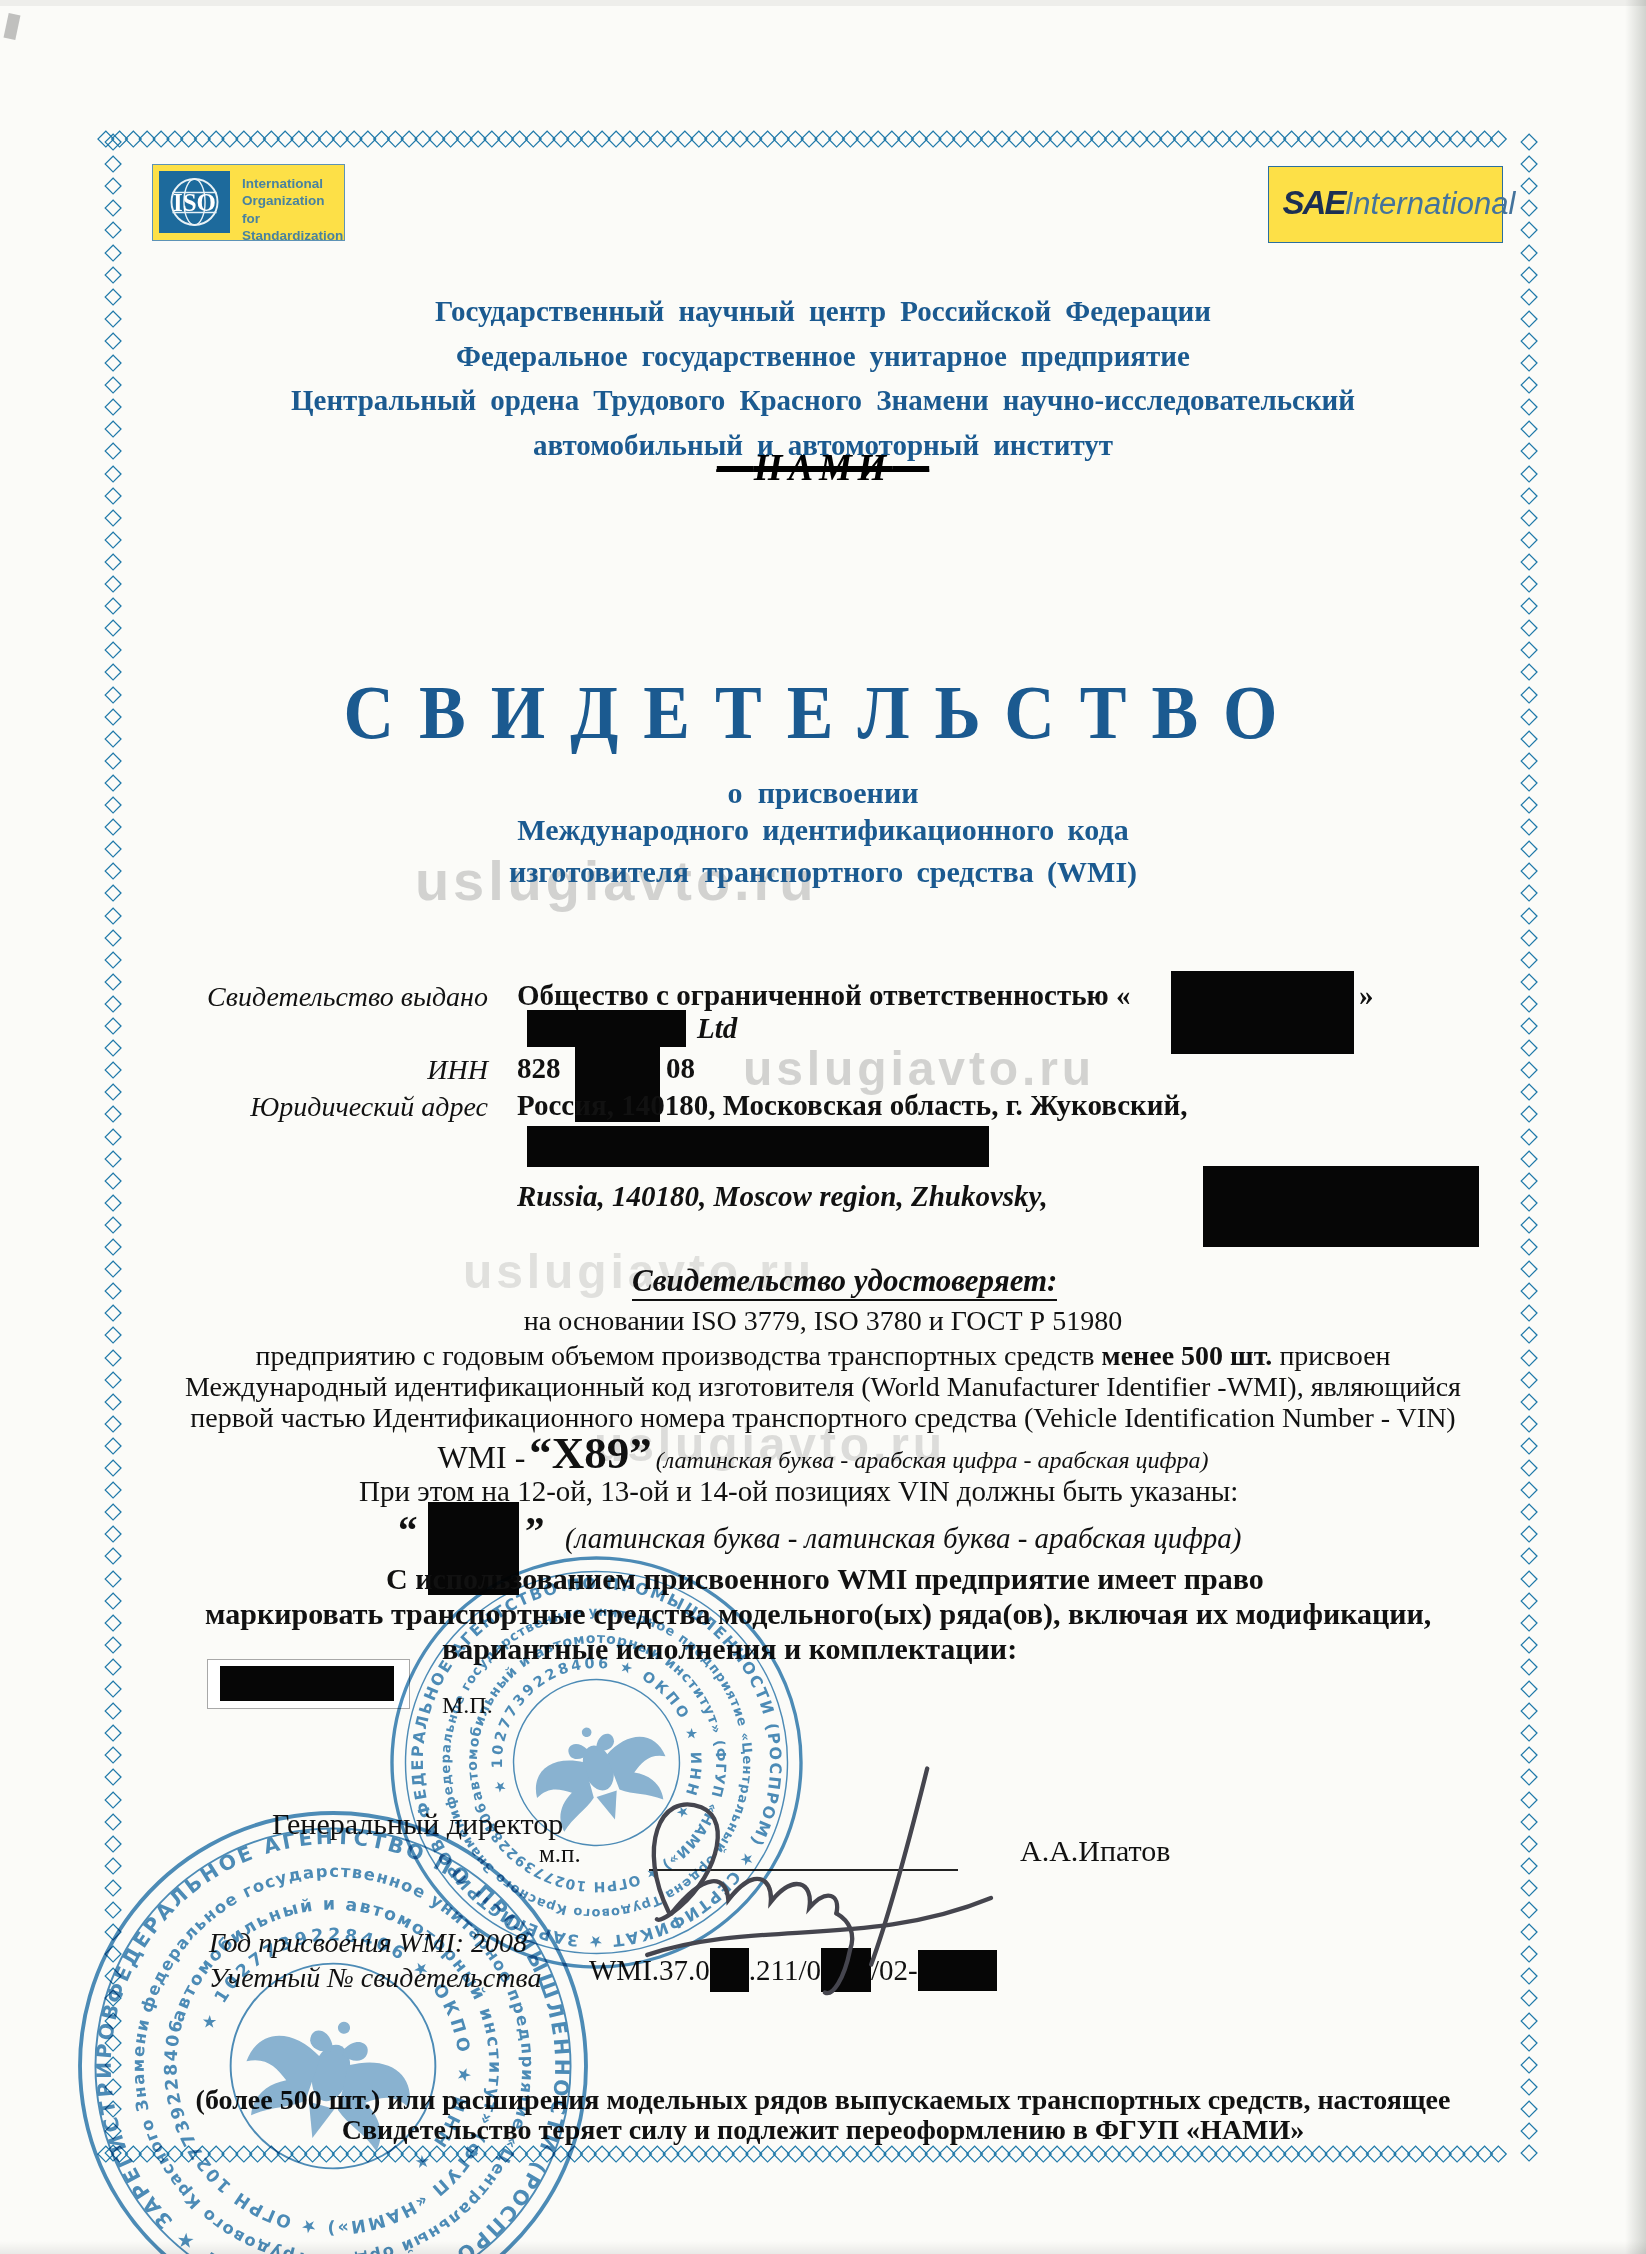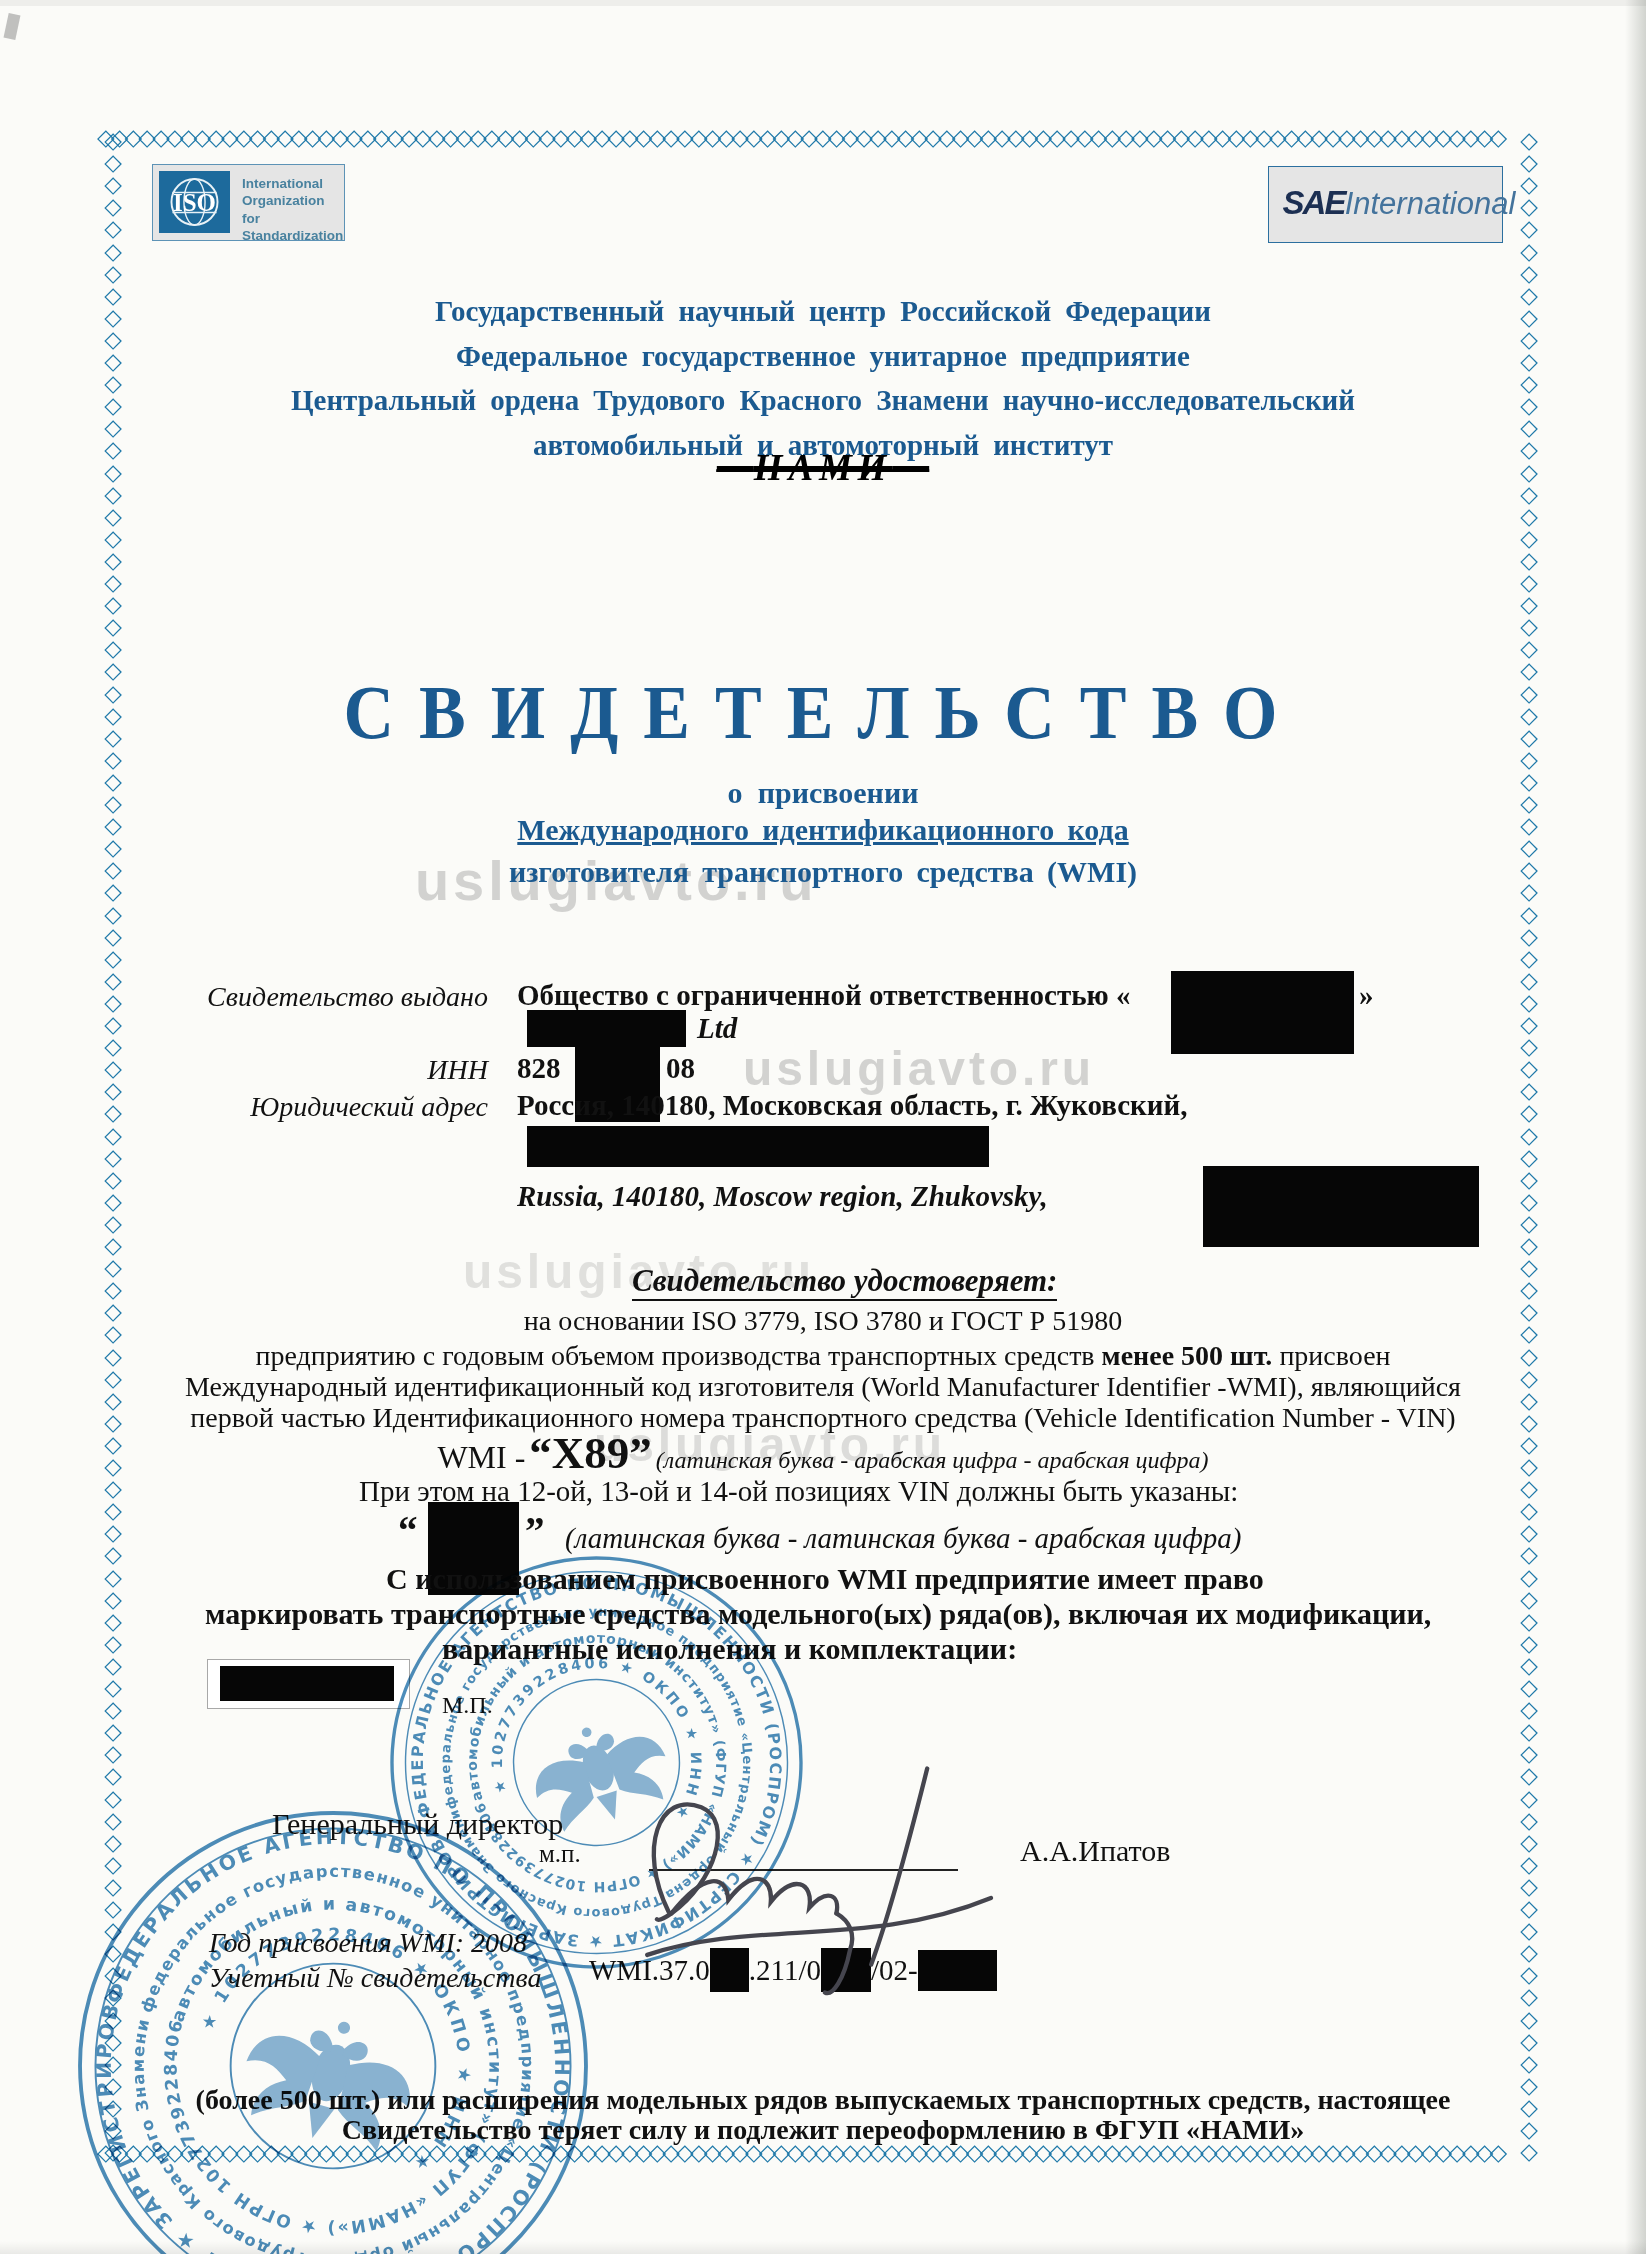--- a/index.html
+++ b/index.html
@@ -20,21 +20,21 @@
   .chainv{writing-mode:vertical-rl;text-orientation:upright;width:25px;height:2037px;line-height:21px;}
   .stamp{position:absolute;mix-blend-mode:multiply;opacity:.85;}
   .sr{fill:none;stroke:#2e79af;}
   .st{fill:#2e79af;font-family:"DejaVu Sans",sans-serif;font-weight:bold;}
   .hline{font-size:29px;font-weight:bold;word-spacing:6.8px;}
   .bodyline{font-size:28px;}
   .edge-right{position:absolute;right:0;top:0;width:21px;height:2254px;
      background:linear-gradient(to right,rgba(0,0,0,0),rgba(60,70,60,0.22));}
   .edge-top{position:absolute;left:0;top:0;width:1646px;height:5.8px;background:rgba(0,0,0,0.05);}
   .edge-bottom{position:absolute;left:0;bottom:0;width:1646px;height:13.5px;background:linear-gradient(to bottom,rgba(0,0,0,0),rgba(0,0,0,0.07));}
-  .logo-box{position:absolute;border:1.9px solid #5d93b6;background:#e5e5e5;}
+  .logo-box{position:absolute;border:1.9px solid #5d93b6;background:#fde047;}
   .nami-wrap{text-decoration:line-through;text-decoration-thickness:5.8px;}
   .nami-wrap::before,.nami-wrap::after{content:"\2014";letter-spacing:0;}
 </style>
 </head>
 <body>
 
 <div id="page">
 
   <div class="edge-top"></div>
   <div class="edge-right"></div>
@@ -78,21 +78,21 @@
     <span class="nami-wrap">НАМИ</span>
   </div>
 
   <div class="wm" style="left:415px;top:848px;font-size:56px;">uslugiavto.ru</div>
   <div class="wm" style="left:743px;top:1041px;font-size:48px;">uslugiavto.ru</div>
   <div class="wm" style="left:463px;top:1244px;font-size:48px;color:rgba(128,128,128,0.22);">uslugiavto.ru</div>
   <div class="wm" style="left:594px;top:1417px;font-size:48px;color:rgba(128,128,128,0.25);">uslugiavto.ru</div>
 
   <div class="t ctr blue b" style="top:670px;font-size:70px;letter-spacing:25px;transform:scaleY(1.08);transform-origin:top;">СВИДЕТЕЛЬСТВО</div>
   <div class="t ctr blue b" style="top:776px;font-size:30px;word-spacing:7.7px;">о присвоении</div>
-  <div class="t ctr blue b" style="top:813px;font-size:30px;word-spacing:5.8px;text-decoration:underline;">Международного идентификационного кода</div>
+  <div class="t ctr blue b" style="top:813px;font-size:30px;word-spacing:5.8px;">Международного идентификационного кода</div>
   <div class="t ctr blue b" style="top:855px;font-size:30px;word-spacing:5.8px;">изготовителя транспортного средства (WMI)</div>
 
   <div class="t lab" style="top:981px;">Свидетельство выдано</div>
   <div class="t val" style="left:517px;top:979px;">Общество с ограниченной ответственностью «</div>
   <div class="redact" style="left:1171px;top:971px;width:183px;height:83px;"></div>
   <div class="t val" style="left:1359px;top:979px;">»</div>
   <div class="redact" style="left:527px;top:1010px;width:159px;height:37px;"></div>
   <div class="t val it" style="left:697px;top:1012px;">Ltd</div>
 
   <div class="t lab" style="top:1054px;">ИНН</div>

